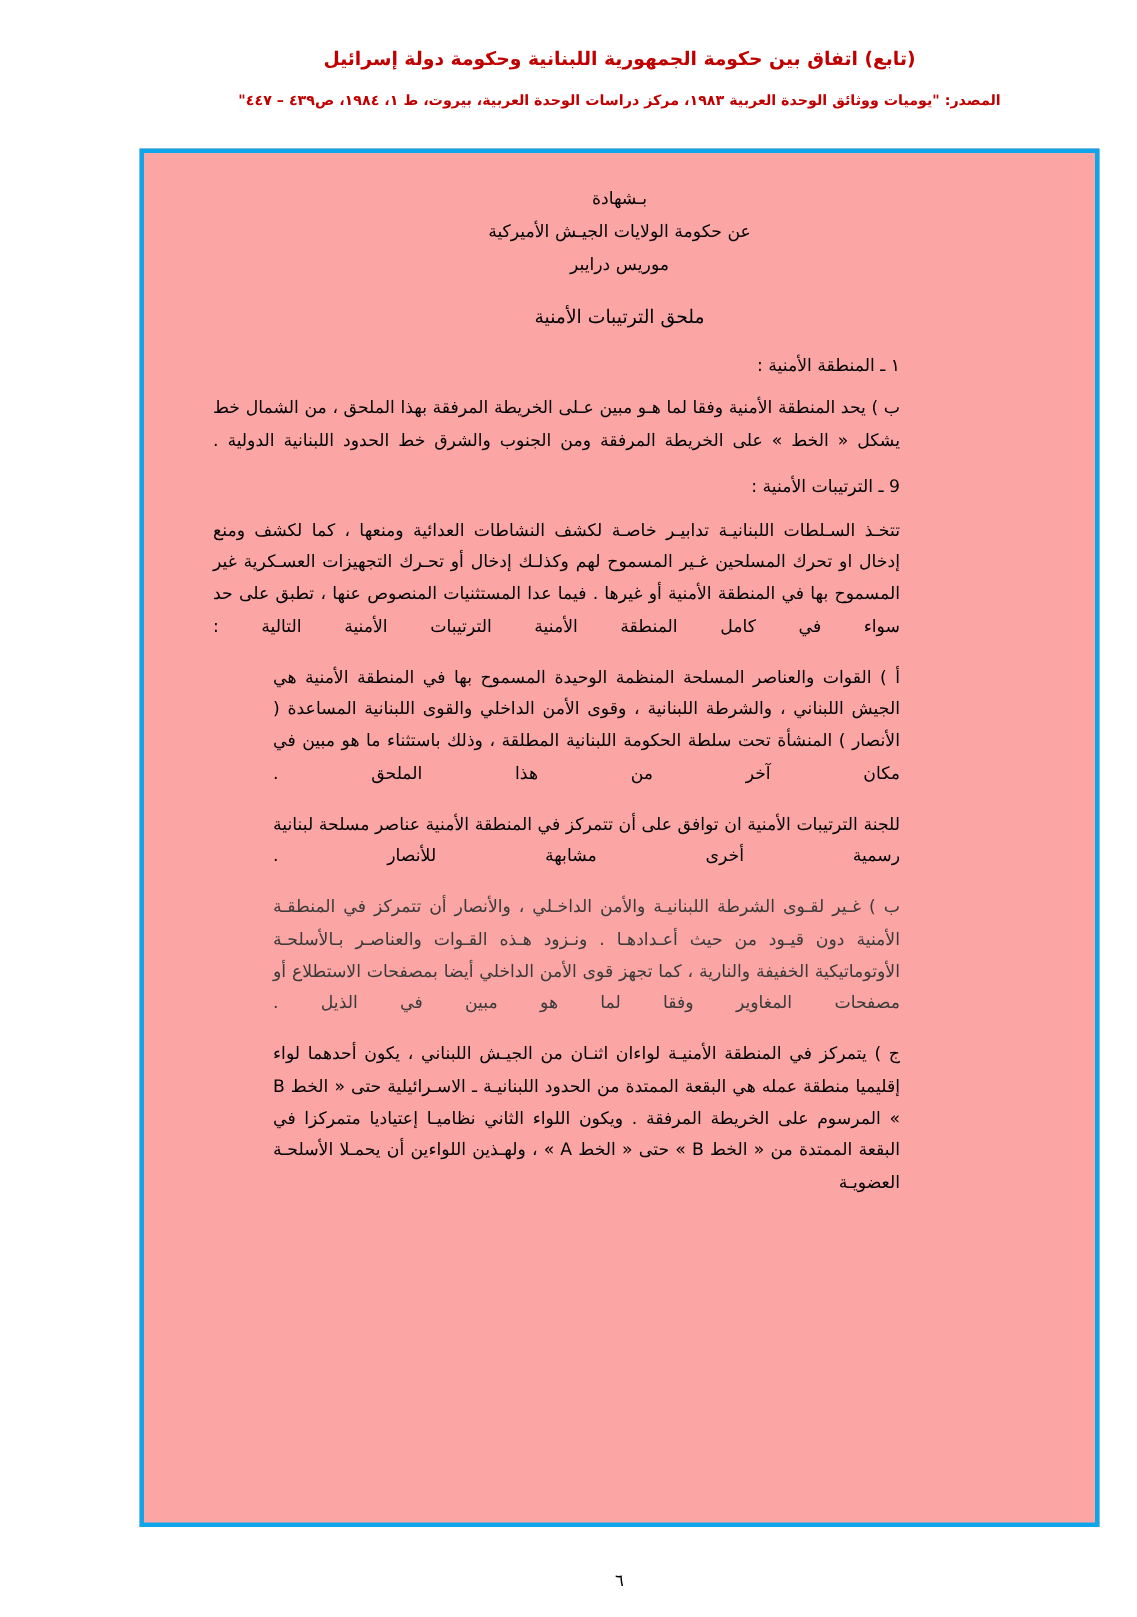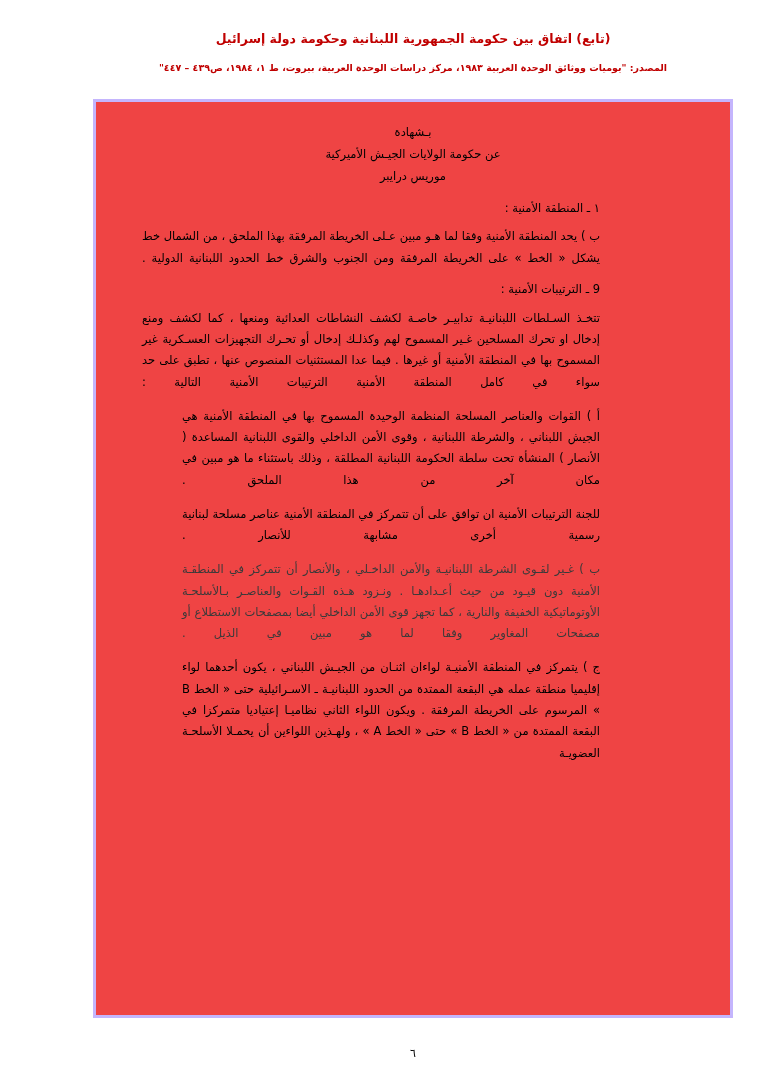--- a/index.html
+++ b/index.html
@@ -41,23 +41,23 @@
     padding: 12px 40px 0 40px;
     line-height: 1.5;
     direction: rtl;
   }
   .frame {
     position: absolute;
     top: 99px;
     right: 25px;
     left: 25px;
     bottom: 60px;
-    border: 3px solid #c4b5fd;
+    border: 3px solid #0ea5e9;
     box-sizing: border-box;
-    background: #ef4444;
+    background: #fca5a5;
   }
   .frame-inner {
     position: absolute;
     top: 0; right: 0; left: 0; bottom: 0;
     padding: 16px 46px 10px 46px;
     box-sizing: border-box;
     overflow: hidden;
   }
   .center-line {
     text-align: center;
@@ -113,20 +113,21 @@
   <h1 class="doc-title">(تابع) اتفاق بين حكومة الجمهورية اللبنانية وحكومة دولة إسرائيل</h1>
   <div class="doc-source">المصدر: "يوميات ووثائق الوحدة العربية ١٩٨٣، مركز دراسات الوحدة العربية، بيروت، ط ١، ١٩٨٤، ص٤٣٩ – ٤٤٧"</div>
 
   <div class="frame">
     <div class="frame-inner">
 
       <p class="center-line sp-top">بـشهادة</p>
       <p class="center-line">عن حكومة الولايات الجيـش الأميركية</p>
       <p class="center-line">موريس درايبر</p>
 
+      <p class="heading-line">ملحق الترتيبات الأمنية</p>
 
       <p class="num-head">١ ـ المنطقة الأمنية :</p>
       <p class="para">ب ) يحد المنطقة الأمنية وفقا لما هـو مبين عـلى الخريطة المرفقة بهذا الملحق ، من الشمال خط يشكل « الخط » على الخريطة المرفقة ومن الجنوب والشرق خط الحدود اللبنانية الدولية .</p>
 
       <p class="num-head">9 ـ الترتيبات الأمنية :</p>
       <p class="para">تتخـذ السـلطات اللبنانيـة تدابيـر خاصـة لكشف النشاطات العدائية ومنعها ، كما لكشف ومنع إدخال او تحرك المسلحين غـير المسموح لهم وكذلـك إدخال أو تحـرك التجهيزات العسـكرية غير المسموح بها في المنطقة الأمنية أو غيرها . فيما عدا المستثنيات المنصوص عنها ، تطبق على حد سواء في كامل المنطقة الأمنية الترتيبات الأمنية التالية :</p>
       <p class="para para-gap">أ ) القوات والعناصر المسلحة المنظمة الوحيدة المسموح بها في المنطقة الأمنية هي الجيش اللبناني ، والشرطة اللبنانية ، وقوى الأمن الداخلي والقوى اللبنانية المساعدة ( الأنصار ) المنشأة تحت سلطة الحكومة اللبنانية المطلقة ، وذلك باستثناء ما هو مبين في مكان آخر من هذا الملحق .</p>
       <p class="para para-gap">للجنة الترتيبات الأمنية ان توافق على أن تتمركز في المنطقة الأمنية عناصر مسلحة لبنانية رسمية أخرى مشابهة للأنصار .</p>
       <p class="para para-gap blurred">ب ) غـير لقـوى الشرطة اللبنانيـة والأمن الداخـلي ، والأنصار أن تتمركز في المنطقـة الأمنية دون قيـود من حيث أعـدادهـا . ونـزود هـذه القـوات والعناصـر بـالأسلحـة الأوتوماتيكية الخفيفة والنارية ، كما تجهز قوى الأمن الداخلي أيضا بمصفحات الاستطلاع أو مصفحات المغاوير وفقا لما هو مبين في الذيل .</p>
       <p class="para para-gap">ج ) يتمركز في المنطقة الأمنيـة لواءان اثنـان من الجيـش اللبناني ، يكون أحدهما لواء إقليميا منطقة عمله هي البقعة الممتدة من الحدود اللبنانيـة ـ الاسـرائيلية حتى « الخط B » المرسوم على الخريطة المرفقة . ويكون اللواء الثاني نظاميـا إعتياديا متمركزا في البقعة الممتدة من « الخط B » حتى « الخط A » ، ولهـذين اللواءين أن يحمـلا الأسلحـة العضويـة</p>

